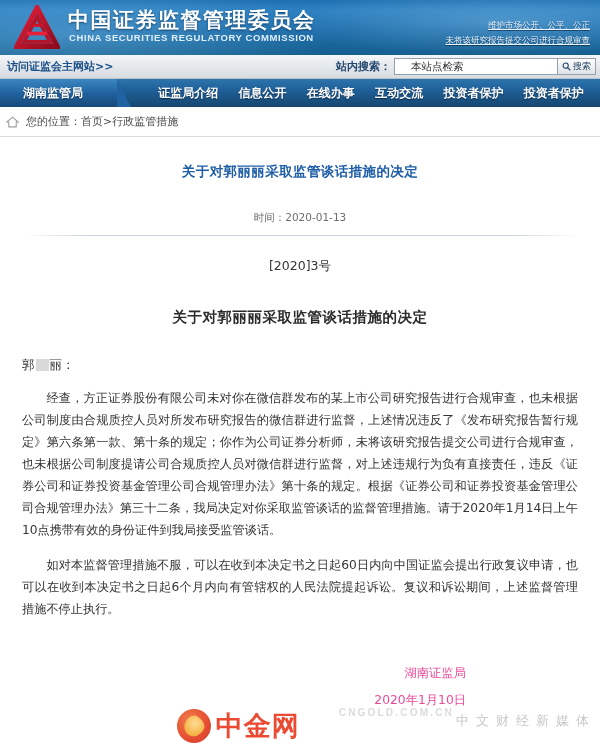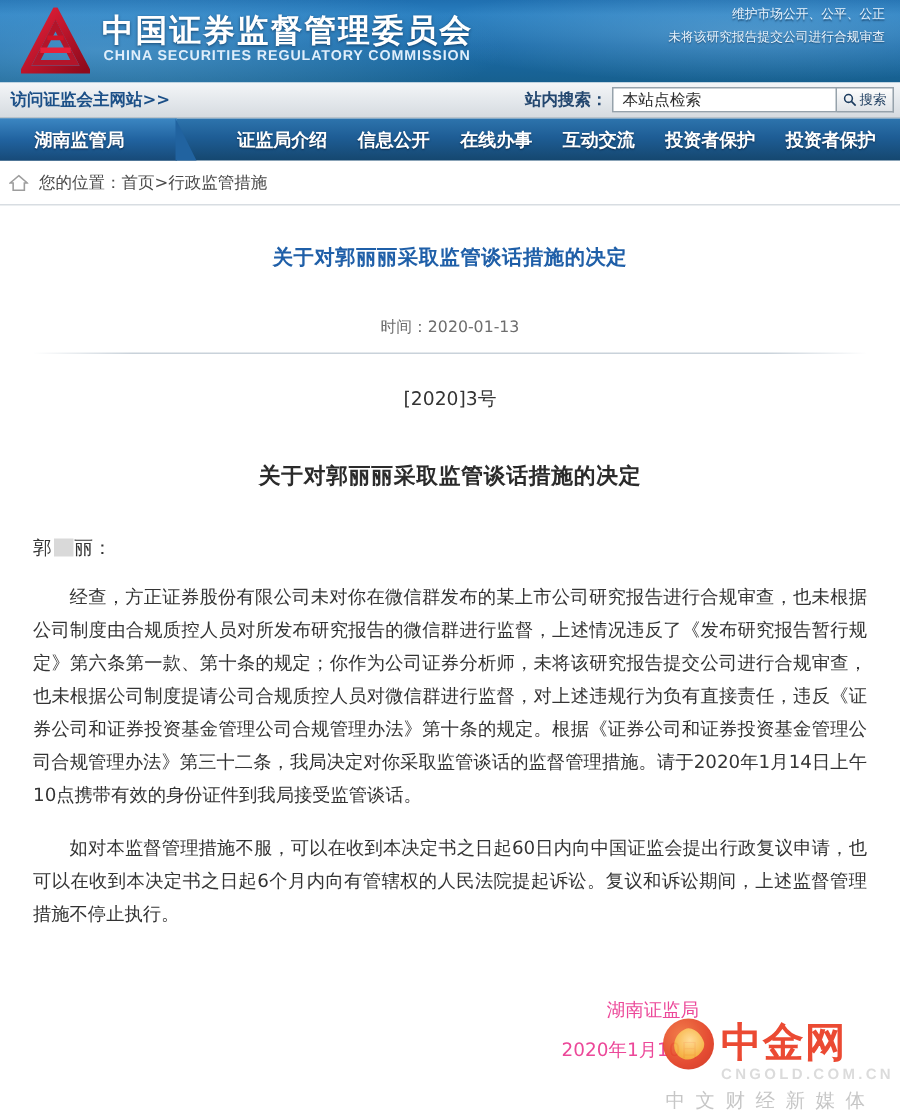--- a/index.html
+++ b/index.html
@@ -40,25 +40,26 @@
     text-shadow: 0 1px 2px rgba(0,30,60,.6);
     font-family:"DejaVu Sans","Liberation Sans",sans-serif;
   }
   .brand-en {
     position:absolute; left:69px; top:32px; z-index:3;
     font-size:9.5px; font-weight:bold; color:#dfeefb;
     letter-spacing:0.6px;
     font-family:"Liberation Sans",sans-serif;
   }
   .slogans {
-    position:absolute; right:10px; top:3px; z-index:3;
+    position:absolute; right:10px; top:18px; z-index:3;
     text-align:right; color:#eaf4fd;
     font-size:8.5px; line-height:15px;
     font-family:"DejaVu Sans","Liberation Sans",sans-serif;
     text-shadow:0 1px 1px rgba(0,30,60,.55);
+    text-decoration:underline;
   }
   .slogans div { white-space:nowrap; }
 
   
   .searchbar {
     position:relative; height:24px;
     background: linear-gradient(180deg,#f4f6f8 0%, #e4e8ec 52%, #d6dbe0 100%);
     border-bottom:1px solid #b9c2c9;
   }
   .site-link {
@@ -66,22 +67,22 @@
     font-size:11px; color:#1b4f87; font-weight:bold;
     font-family:"DejaVu Sans","Liberation Sans",sans-serif;
     cursor:pointer;
   }
   .search-wrap { position:absolute; right:4px; top:3px; display:flex; align-items:center; }
   .search-label {
     font-size:11px; color:#23476f; font-weight:bold; margin-right:3px;
     font-family:"DejaVu Sans","Liberation Sans",sans-serif;
   }
   .search-input {
-    width:150px; height:17px; border:1px solid #96a2ab; background:#fff;
-    font-size:10.5px; color:#2a2a2a; padding:0 6px;
+    width:164px; height:17px; border:1px solid #96a2ab; background:#fff;
+    font-size:10.5px; color:#2a2a2a; padding:0 16px;
     font-family:"DejaVu Sans","Liberation Sans",sans-serif;
   }
   .search-btn {
     height:17px; border:1px solid #96a2ab; border-left:none;
     background:linear-gradient(180deg,#fdfdfd,#dfe3e7);
     display:flex; align-items:center; gap:2px; padding:0 4px;
     font-size:9px; color:#1b3b5e; cursor:pointer;
     font-family:"DejaVu Sans","Liberation Sans",sans-serif;
   }
 
@@ -171,21 +172,21 @@
   }
   .signoff {
     margin-top:40px; text-align:right; padding-right:112px;
     font-size:12.3px; line-height:27px; color:#ec4899;
     font-family:"DejaVu Sans","Liberation Sans",sans-serif;
   }
 
   
   .watermark {
     position:absolute; right:4px; bottom:3px;
-    display:flex; flex-direction:column; align-items:flex-start;
+    display:flex; flex-direction:row; align-items:flex-start;
     opacity:.92; pointer-events:none;
   }
   .wm-top { display:flex; align-items:center; gap:5px; }
   .wm-orb {
     width:34px; height:34px; border-radius:50%;
     background: radial-gradient(circle at 35% 32%, #f0703a, #e23c21 62%, #cc2d18 100%);
     display:flex; align-items:center; justify-content:center;
     position:relative;
   }
   .wm-orb:after{

